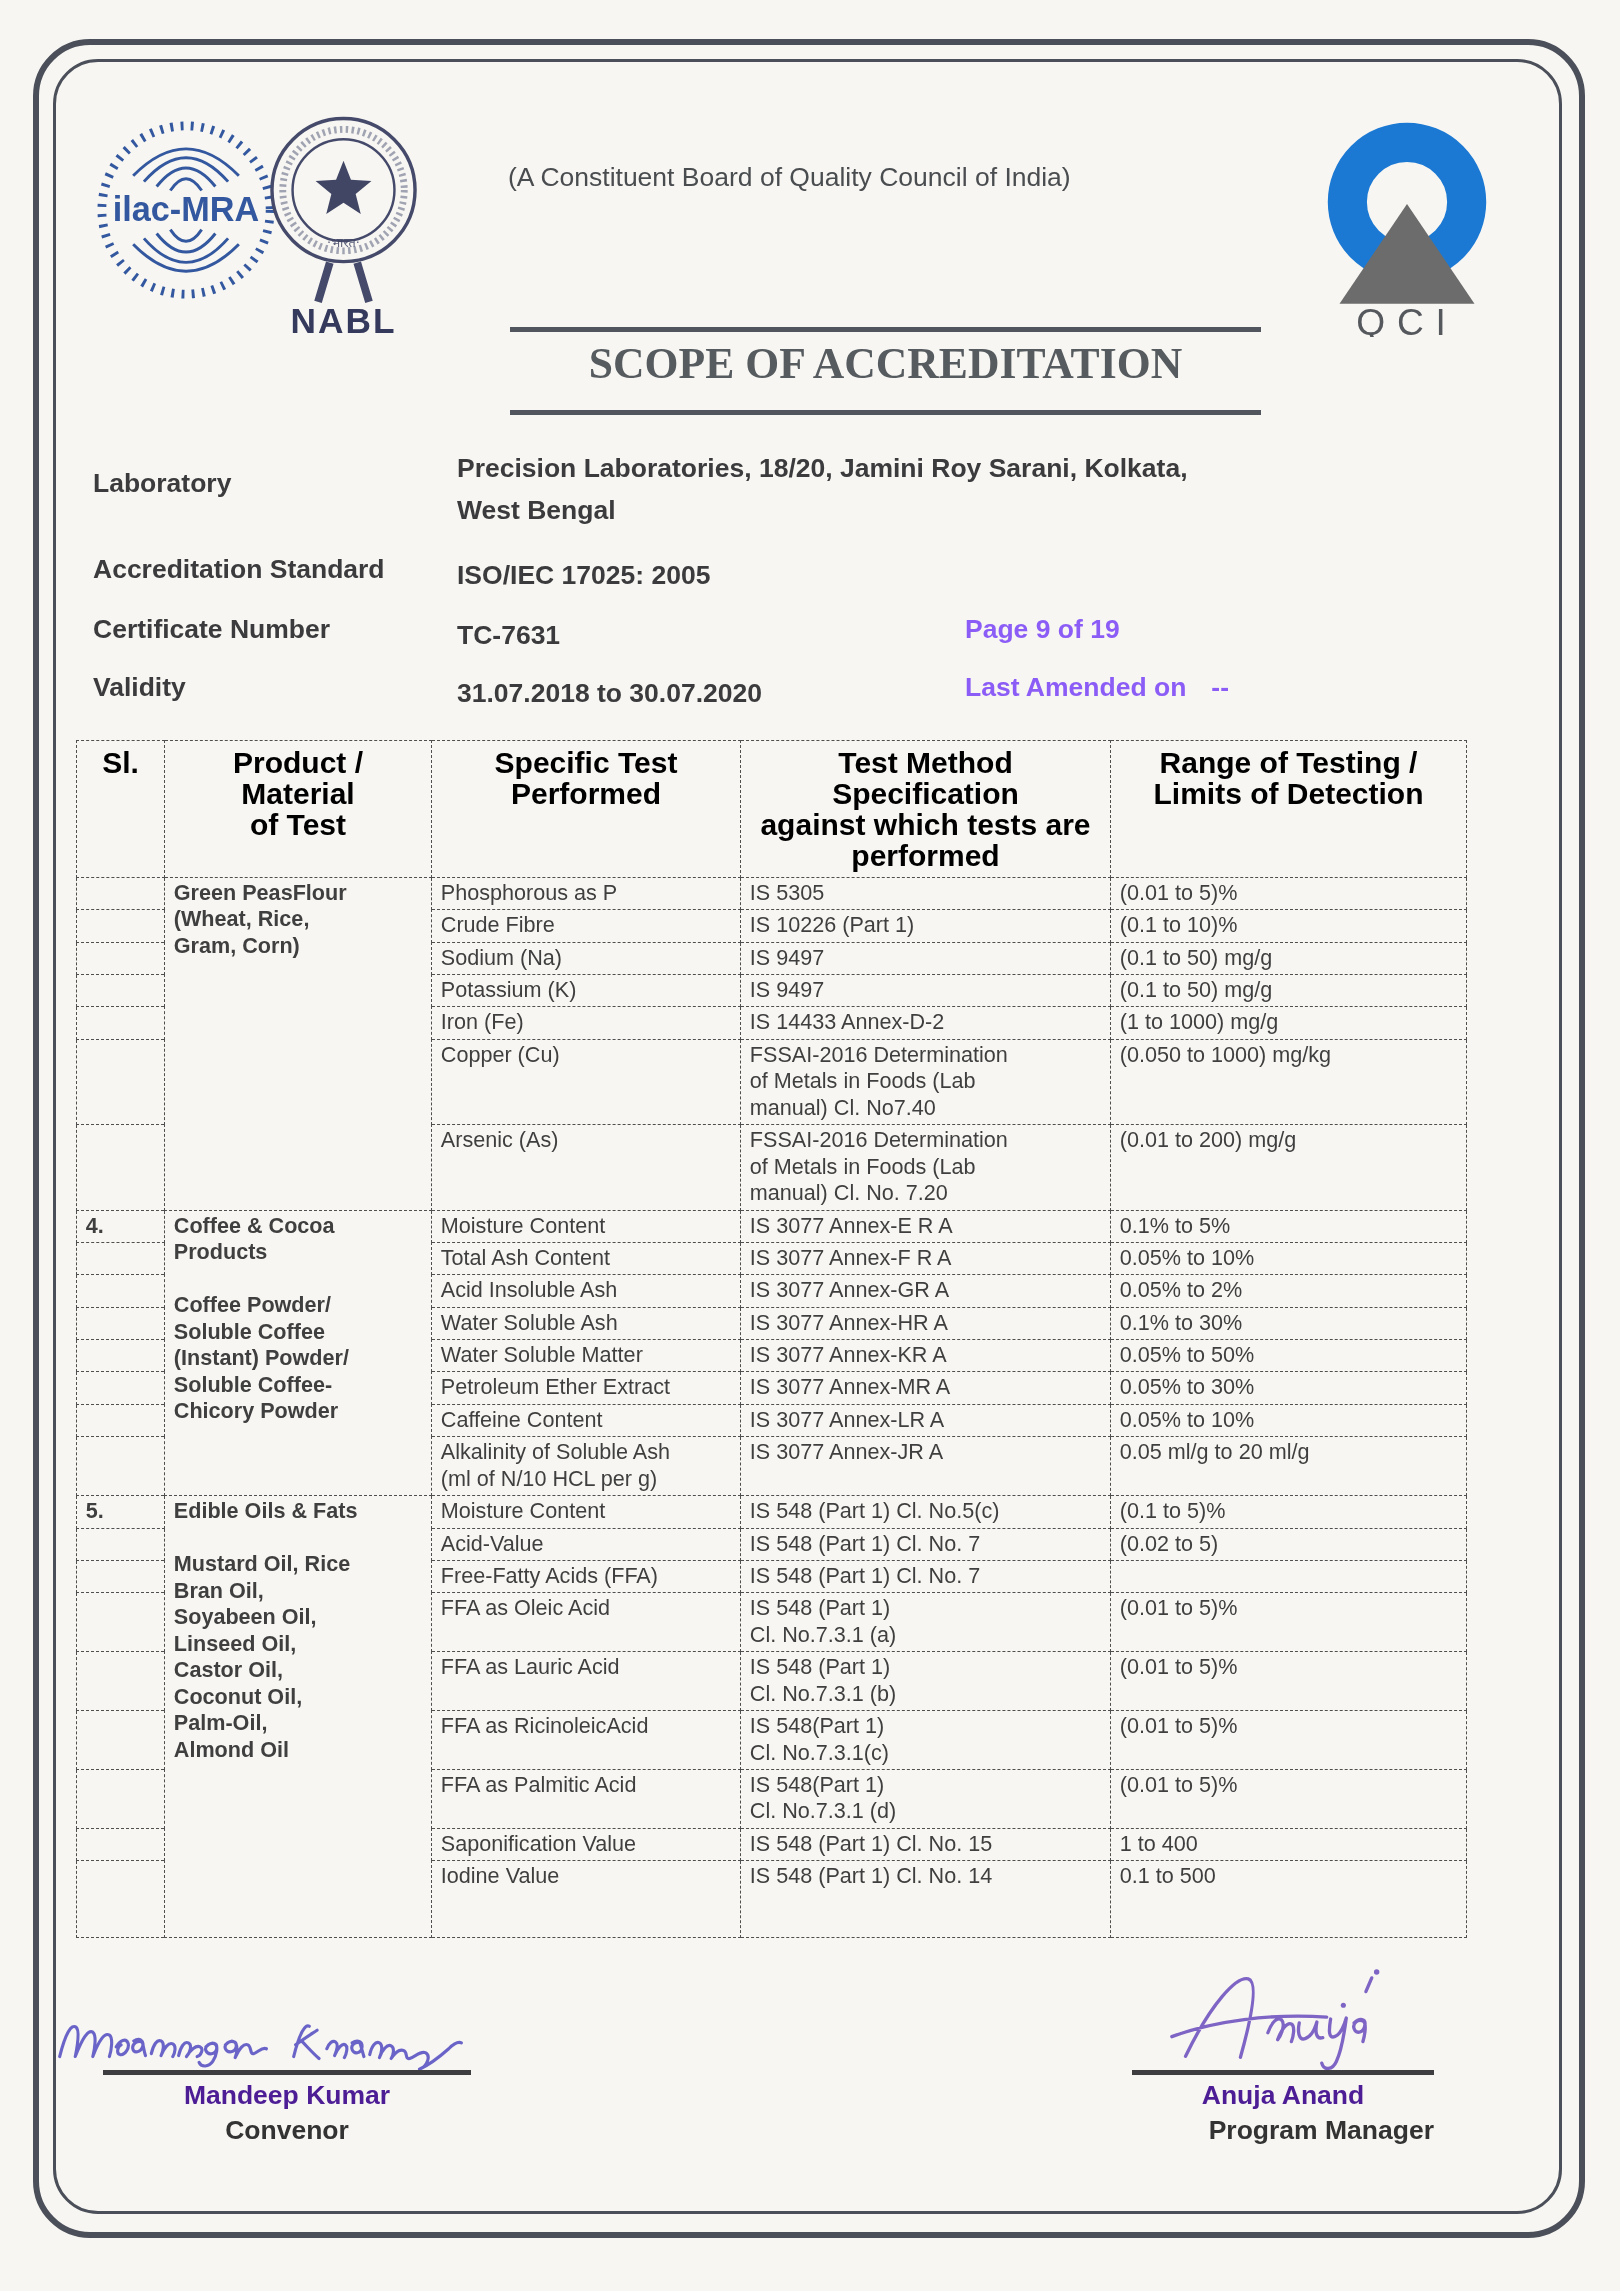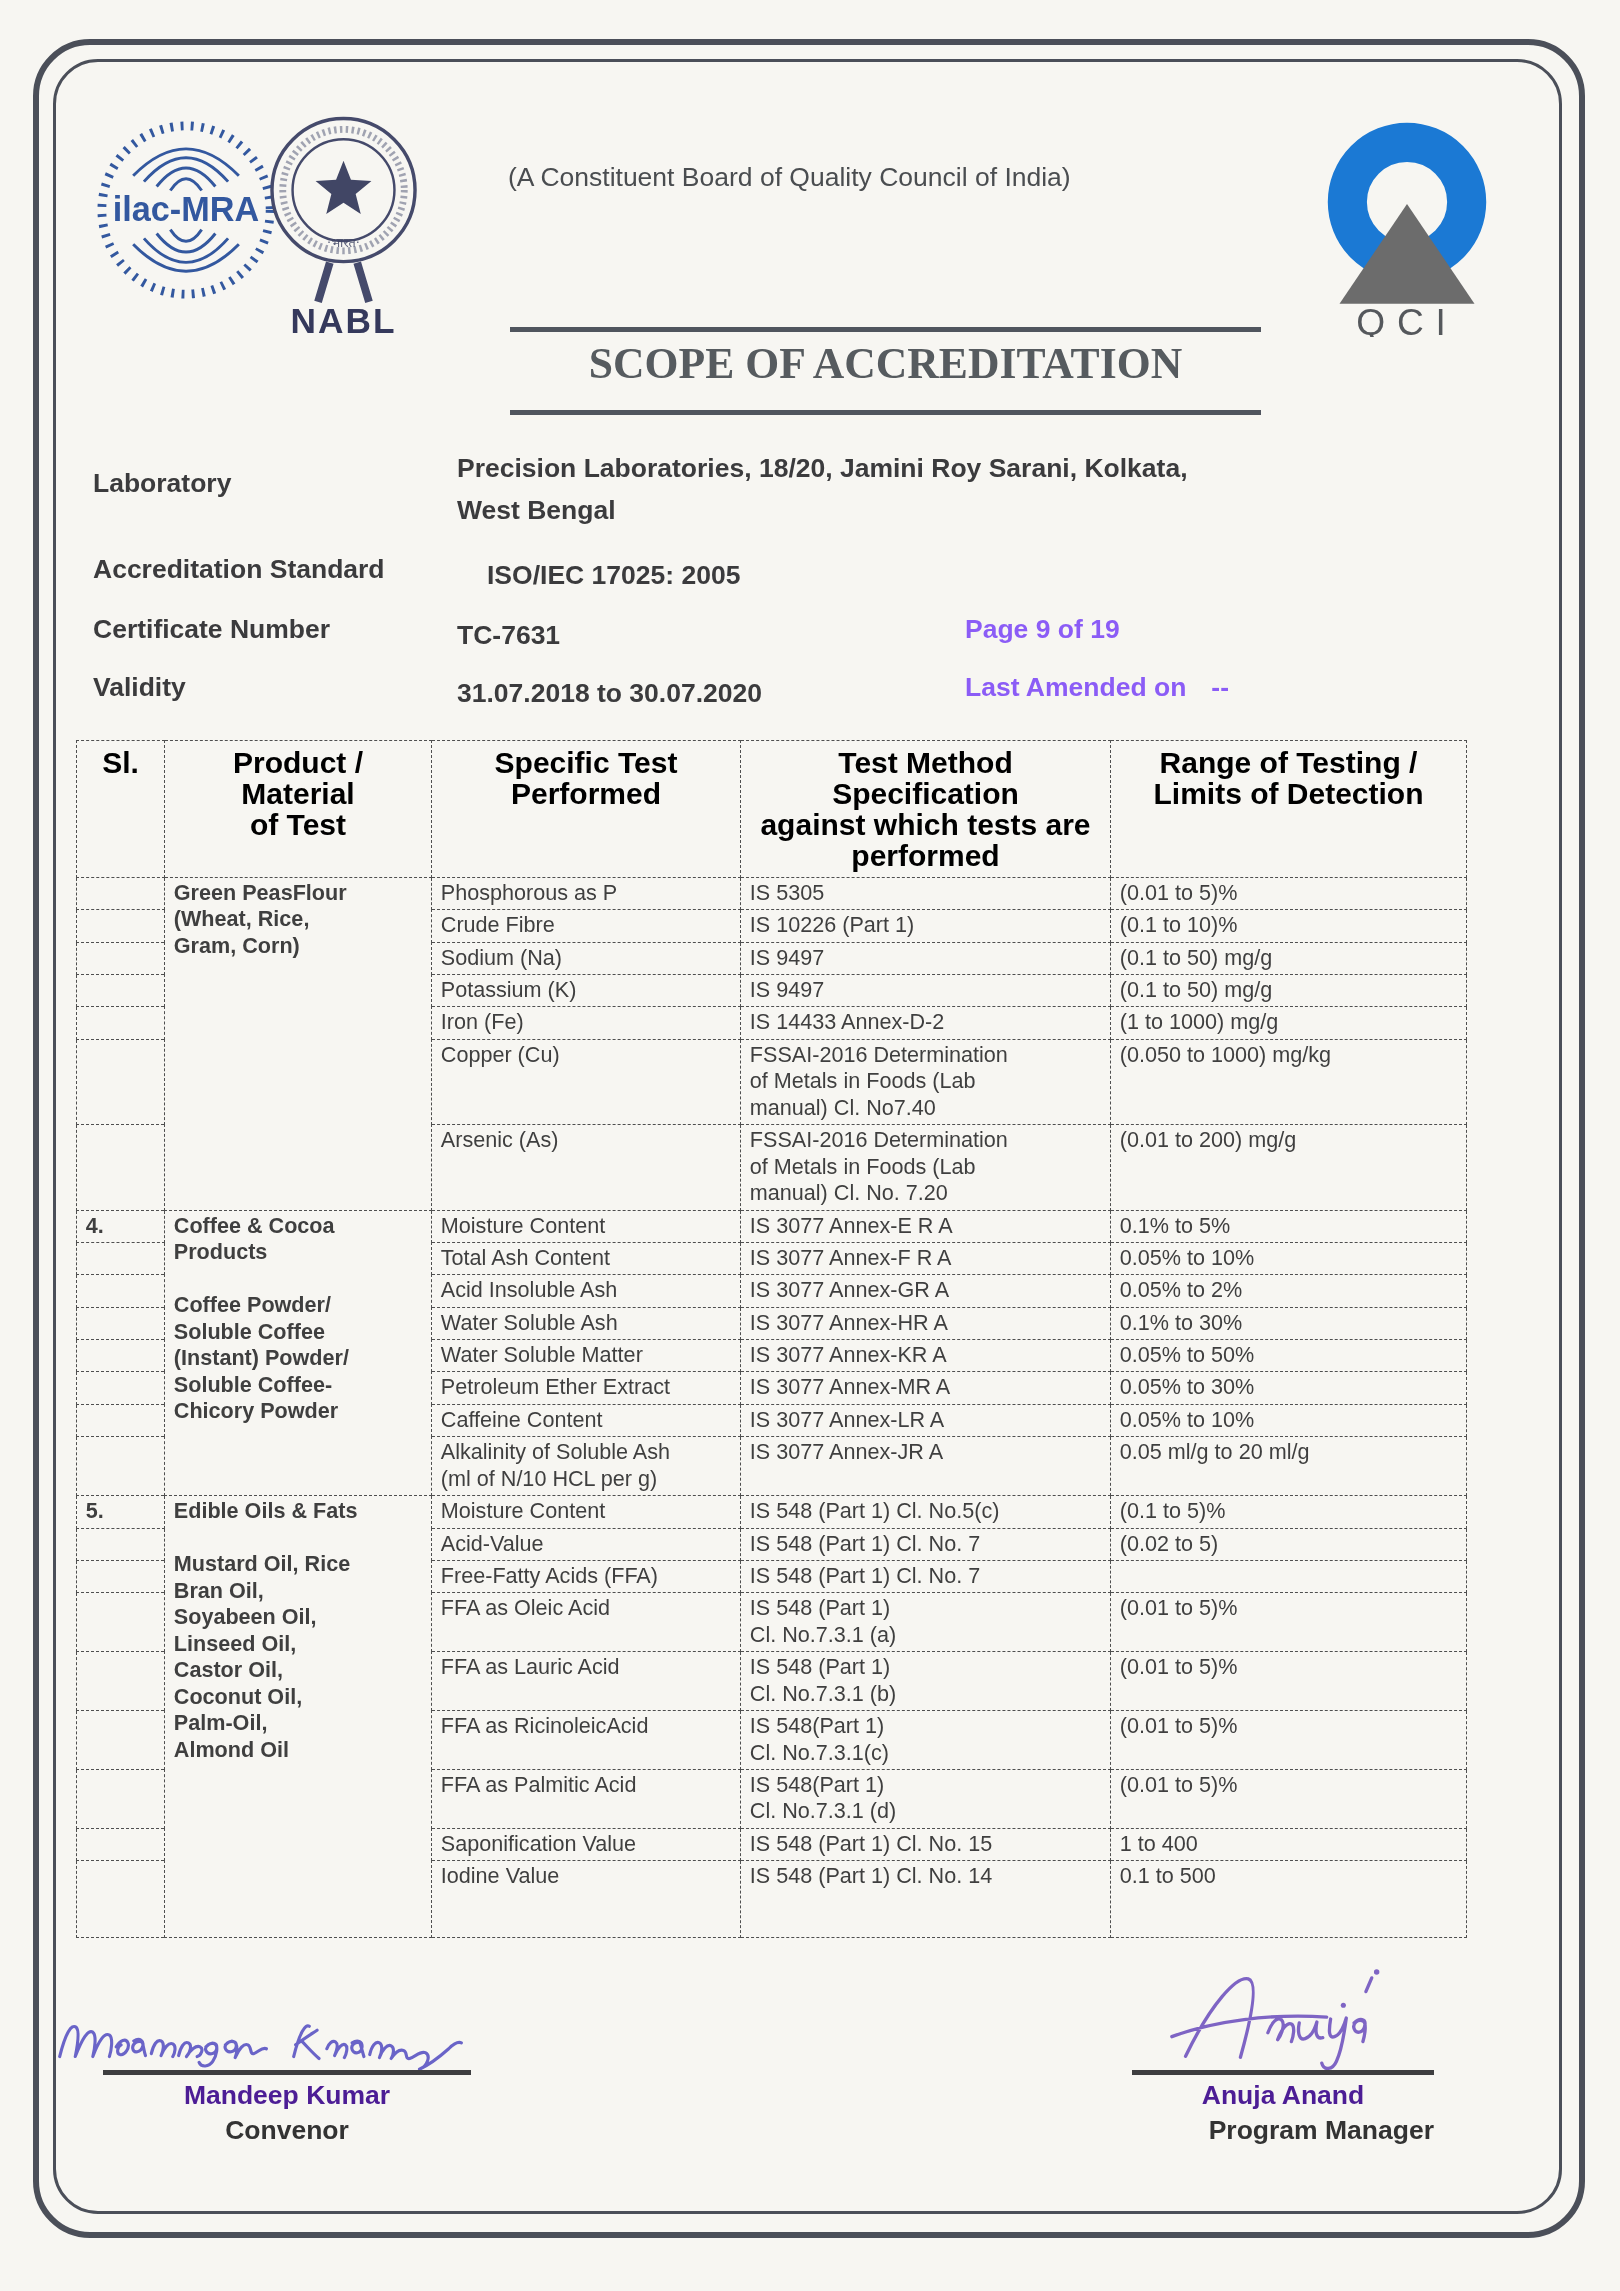--- a/index.html
+++ b/index.html
@@ -98,21 +98,21 @@
 
   <div class="abs rule rule-top"></div>
   <div class="abs scope-text">SCOPE OF ACCREDITATION</div>
   <div class="abs rule rule-bottom"></div>
 
   <div class="abs info-label" style="top:468px;">Laboratory</div>
   <div class="abs info-value" style="top:447px;width:980px;">Precision Laboratories, 18/20, Jamini Roy Sarani, Kolkata,
 West Bengal</div>
 
   <div class="abs info-label" style="top:554px;">Accreditation Standard</div>
-  <div class="abs info-value" style="top:554px;margin-left:30px;">ISO/IEC 17025: 2005</div>
+  <div class="abs info-value" style="top:554px;">ISO/IEC 17025: 2005</div>
 
   <div class="abs info-label" style="top:614px;">Certificate Number</div>
   <div class="abs info-value" style="top:614px;">TC-7631</div>
   <div class="abs info-right" style="top:614px;">Page 9 of 19</div>
 
   <div class="abs info-label" style="top:672px;">Validity</div>
   <div class="abs info-value" style="top:672px;">31.07.2018 to 30.07.2020</div>
   <div class="abs info-right" style="top:672px;">
     <span>Last Amended on</span>
     <span style="margin-left:17.6px;">--</span>

